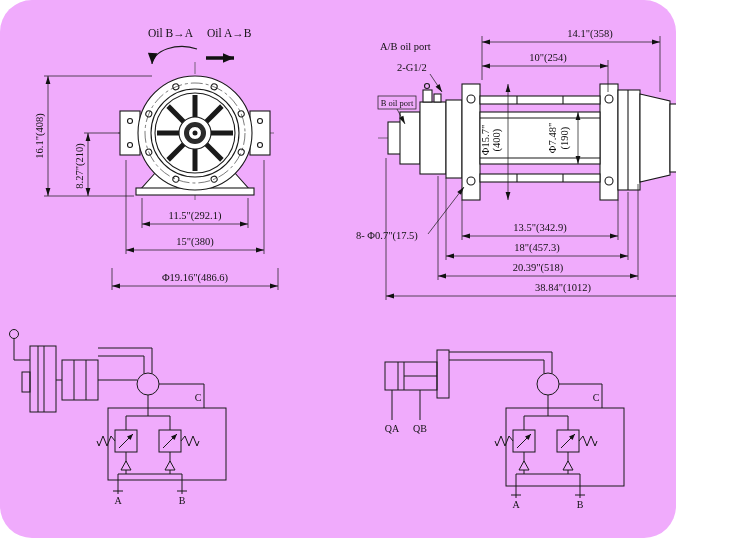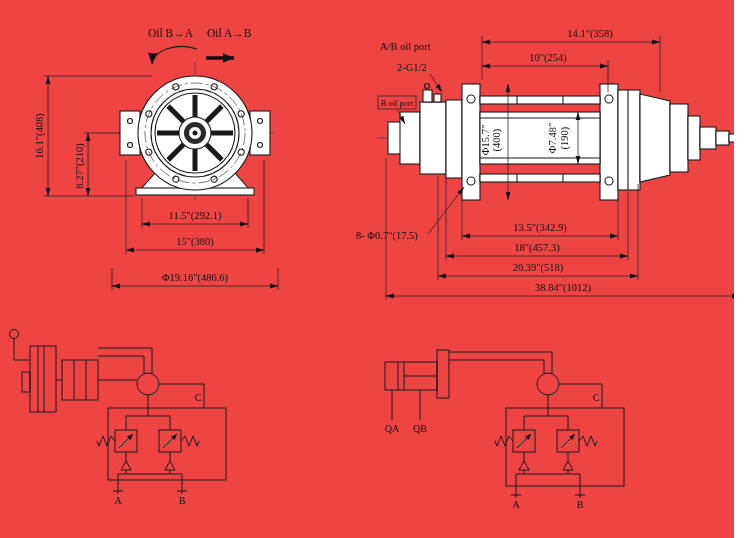--- a/index.html
+++ b/index.html
@@ -1,16 +1,16 @@
 <!DOCTYPE html>
 <html><head>
 <meta charset="utf-8">
 <style>
   html,body{margin:0;padding:0;background:#fff;}
-  .canvas{width:734px;height:538px;background:#ef4444;position:relative;overflow:hidden;}
+  .canvas{width:676px;height:538px;background:#f0abfc;position:relative;overflow:hidden;border-radius:32px;}
   svg{display:block;}
   svg text{font-family:"Liberation Serif","DejaVu Serif",serif;fill:#111;}
   .lbl{font-size:11.5px;}
   .dim{font-size:10.5px;}
   .dim-sm{font-size:8.5px;}
   .schlbl{font-size:10px;}
   .s{stroke:#1a1a1a;stroke-width:1.1;fill:none;}
   .sf{stroke:#1a1a1a;stroke-width:1.1;fill:#ffffff;}
   .thin{stroke:#222;stroke-width:0.75;fill:none;}
   .cl{stroke:#444;stroke-width:0.7;stroke-dasharray:12 3 3 3;fill:none;}

